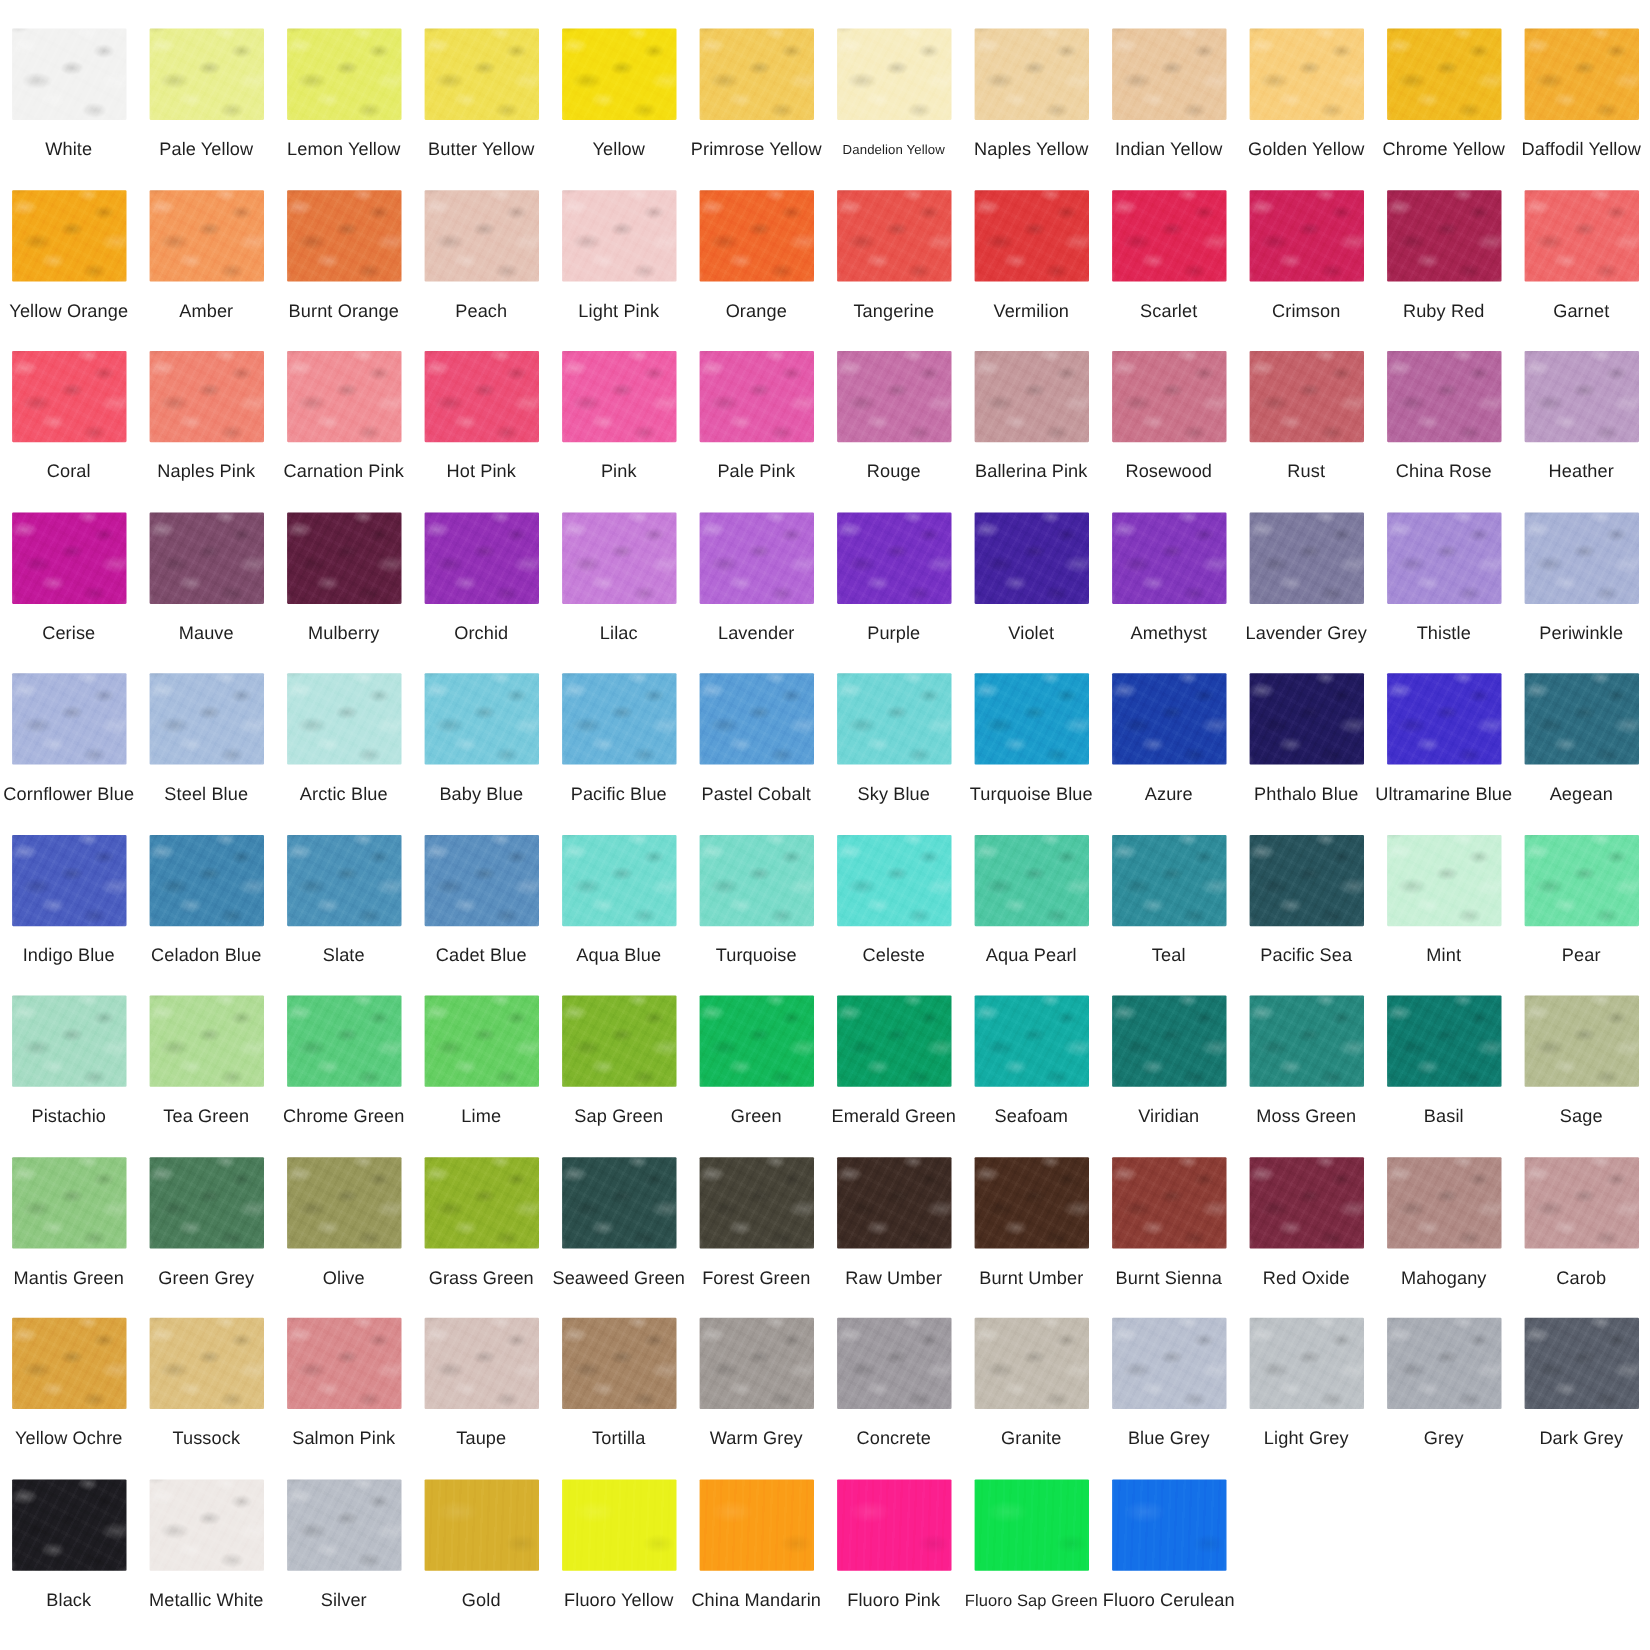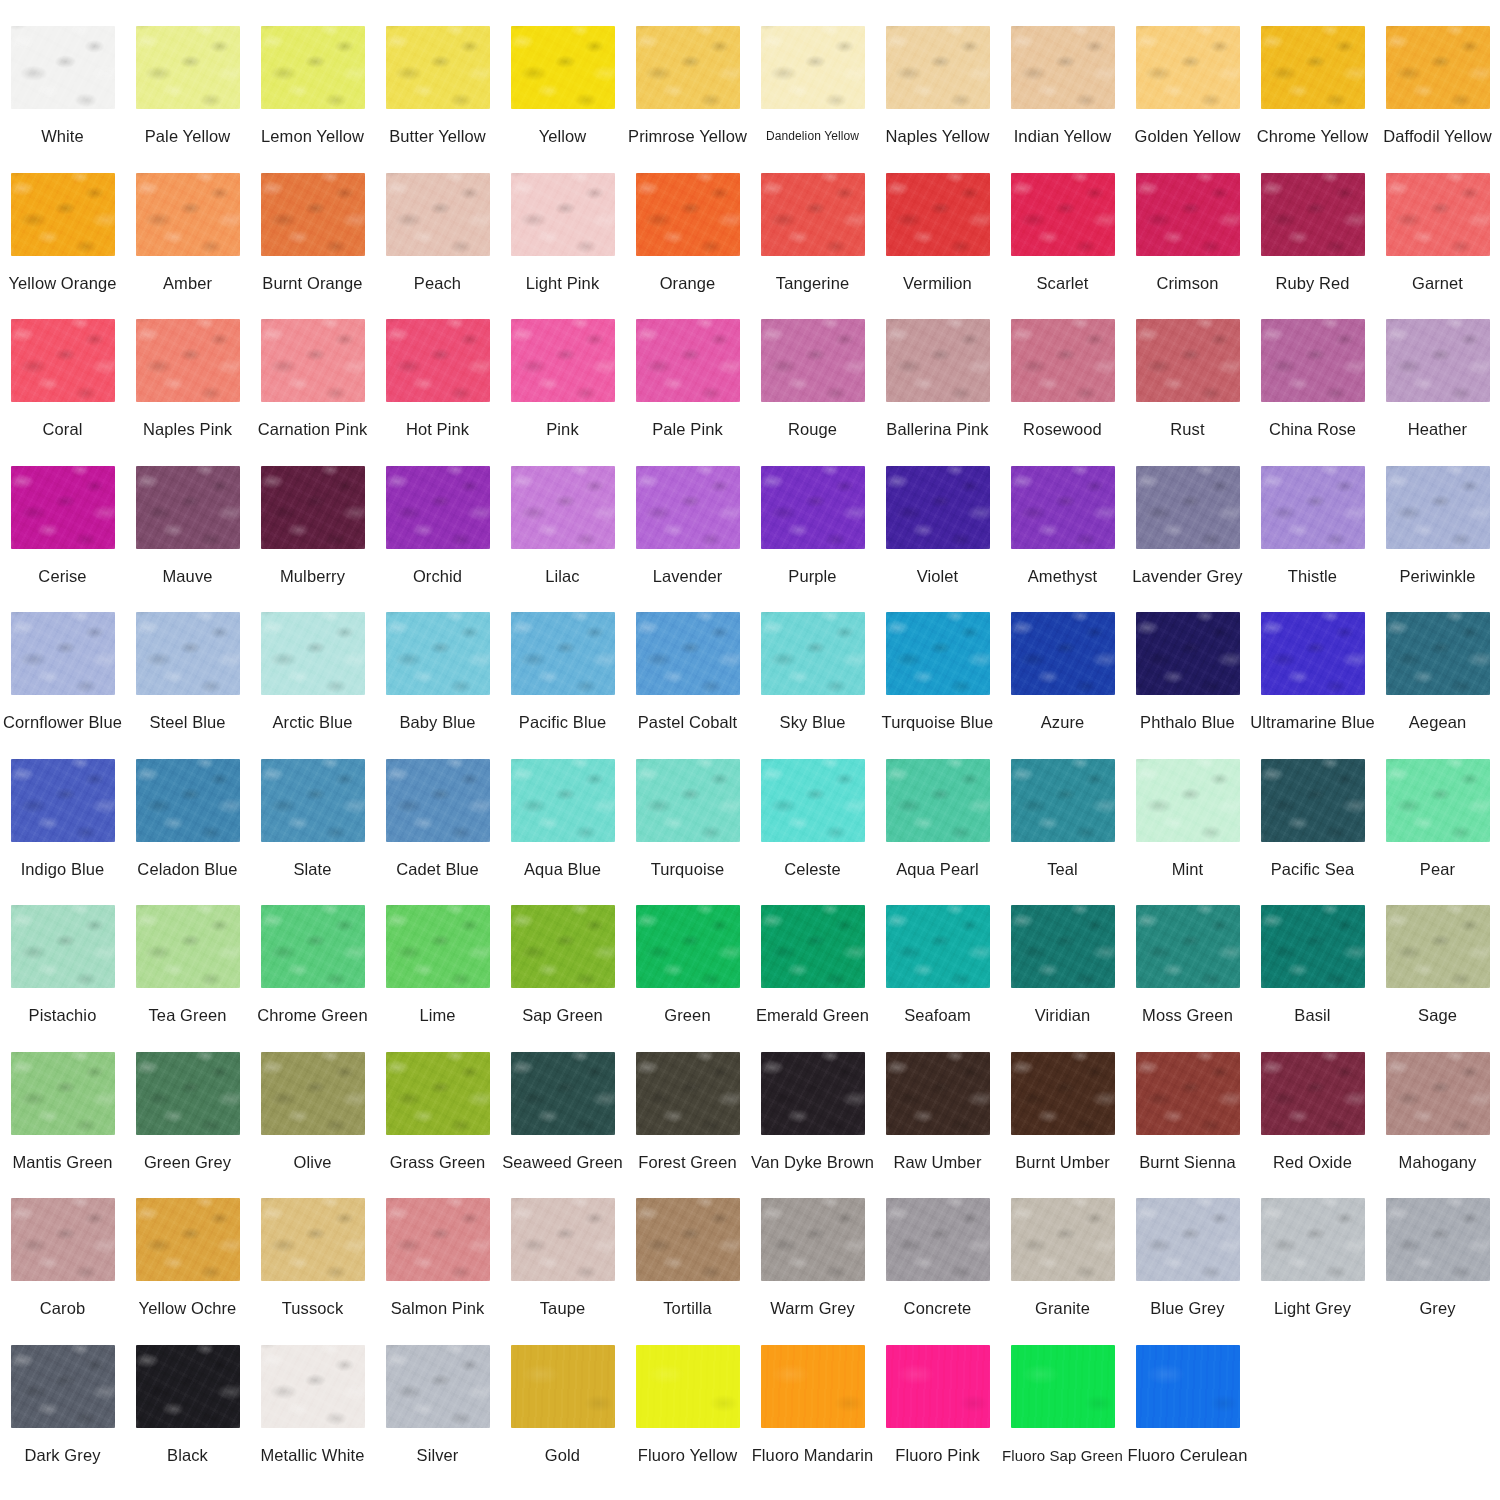--- a/index.html
+++ b/index.html
@@ -389,28 +389,28 @@
       </div>
       <div class="cell">
         <div class="swatch" style="background-color: rgb(79, 199, 163);"></div>
         <div class="label">Aqua Pearl</div>
       </div>
       <div class="cell">
         <div class="swatch" style="background-color: rgb(47, 140, 154);"></div>
         <div class="label">Teal</div>
       </div>
       <div class="cell">
+        <div class="swatch" style="background-color: rgb(40, 83, 92);"></div>
+        <div class="label">Pacific Sea</div>
+      </div>
+      <div class="cell">
         <div class="swatch" style="background-color: rgb(201, 240, 215);"></div>
         <div class="label">Mint</div>
       </div>
       <div class="cell">
-        <div class="swatch" style="background-color: rgb(40, 83, 92);"></div>
-        <div class="label">Pacific Sea</div>
-      </div>
-      <div class="cell">
         <div class="swatch" style="background-color: rgb(111, 224, 168);"></div>
         <div class="label">Pear</div>
       </div>
       <div class="cell">
         <div class="swatch" style="background-color: rgb(166, 220, 196);"></div>
         <div class="label">Pistachio</div>
       </div>
       <div class="cell">
         <div class="swatch" style="background-color: rgb(177, 220, 151);"></div>
         <div class="label">Tea Green</div>
@@ -473,24 +473,20 @@
       </div>
       <div class="cell">
         <div class="swatch" style="background-color: rgb(44, 79, 76);"></div>
         <div class="label">Seaweed Green</div>
       </div>
       <div class="cell">
         <div class="swatch" style="background-color: rgb(71, 68, 56);"></div>
         <div class="label">Forest Green</div>
       </div>
       <div class="cell">
-        <div class="swatch" style="background-color: rgb(38, 32, 38);"></div>
-        <div class="label">Van Dyke Brown</div>
-      </div>
-      <div class="cell">
         <div class="swatch" style="background-color: rgb(61, 43, 36);"></div>
         <div class="label">Raw Umber</div>
       </div>
       <div class="cell">
         <div class="swatch" style="background-color: rgb(74, 45, 31);"></div>
         <div class="label">Burnt Umber</div>
       </div>
       <div class="cell">
         <div class="swatch" style="background-color: rgb(140, 61, 53);"></div>
         <div class="label">Burnt Sienna</div>
@@ -570,21 +566,21 @@
       <div class="cell">
         <div class="swatch flat" style="background-color: rgb(214, 175, 46);"></div>
         <div class="label">Gold</div>
       </div>
       <div class="cell">
         <div class="swatch flat" style="background-color: rgb(233, 242, 27);"></div>
         <div class="label">Fluoro Yellow</div>
       </div>
       <div class="cell">
         <div class="swatch flat" style="background-color: rgb(250, 157, 23);"></div>
-        <div class="label">Fluoro Mandarin</div>
+        <div class="label">China Mandarin</div>
       </div>
       <div class="cell">
         <div class="swatch flat" style="background-color: rgb(251, 31, 142);"></div>
         <div class="label">Fluoro Pink</div>
       </div>
       <div class="cell">
         <div class="swatch flat" style="background-color: rgb(14, 224, 76);"></div>
         <div class="label" style="font-size: 15px;">Fluoro Sap Green</div>
       </div>
       <div class="cell">

